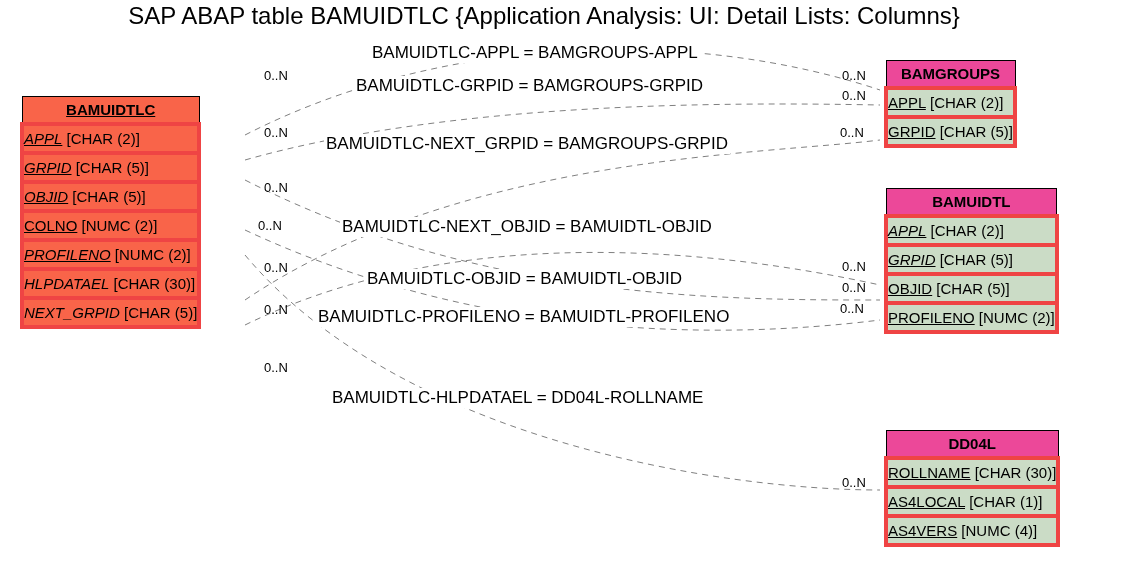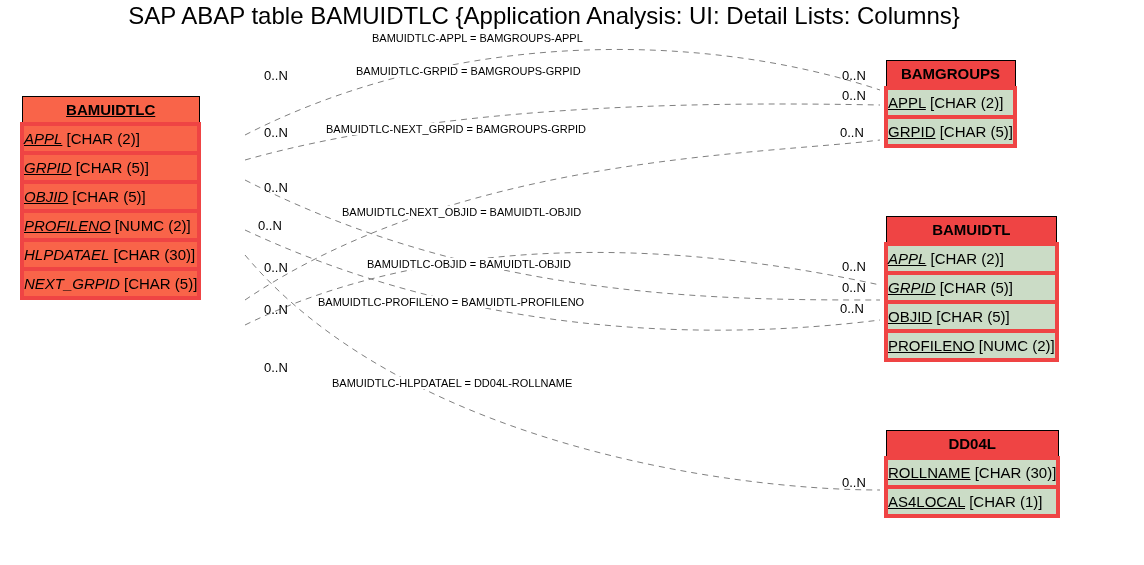--- a/index.html
+++ b/index.html
@@ -34,32 +34,33 @@
     font-weight: bold;
   }
   .tbl td {
     border: 4px solid #ef4444;
     padding: 4px 0;
     text-align: left;
     white-space: nowrap;
   }
   .red th { background: #f96449; text-decoration: underline; }
   .red td { background: #f96449; }
-  .green th { background: #ef4444; }
+  .green th { background: #ec4899; }
   .green td { background: #cbdcc6; }
   .u { text-decoration: underline; }
   .i { font-style: italic; }
   svg { position:absolute; top:0; left:0; }
   .rel-label {
     position:absolute;
-    font-size:11px;
+    font-size:17px;
     font-family: Arial, sans-serif;
     background: #fff;
     padding: 0 2px;
     white-space: nowrap;
+    margin-top: 11px;
   }
   .card-label {
     position:absolute;
     font-size:13px;
     font-family: Arial, sans-serif;
   }
 </style>
 </head>
 <body>
 
@@ -118,20 +119,23 @@
       <tr>
         <td><span class="u i">APPL</span> [CHAR (2)]</td>
       </tr>
       <tr>
         <td><span class="u i">GRPID</span> [CHAR (5)]</td>
       </tr>
       <tr>
         <td><span class="u i">OBJID</span> [CHAR (5)]</td>
       </tr>
       <tr>
+        <td><span class="u">COLNO</span> [NUMC (2)]</td>
+      </tr>
+      <tr>
         <td><span class="u i">PROFILENO</span> [NUMC (2)]</td>
       </tr>
       <tr>
         <td><span class="i">HLPDATAEL</span> [CHAR (30)]</td>
       </tr>
       <tr>
         <td><span class="i">NEXT_GRPID</span> [CHAR (5)]</td>
       </tr>
     </tbody>
 </table>
@@ -145,21 +149,21 @@
     <tbody id="bamgroups-rows">
       <tr>
         <td><span class="u">APPL</span> [CHAR (2)]</td>
       </tr>
       <tr>
         <td><span class="u">GRPID</span> [CHAR (5)]</td>
       </tr>
     </tbody>
 </table>
 
-<table class="tbl green" style="left:884px; top:216px;">
+<table class="tbl green" style="left:884px; top:188px;">
   <tbody>
       <tr>
         <th>BAMUIDTL</th>
       </tr>
   </tbody>
     <tbody id="bamuidtl-rows">
       <tr>
         <td><span class="u i">APPL</span> [CHAR (2)]</td>
       </tr>
       <tr>
@@ -180,14 +184,17 @@
         <th>DD04L</th>
       </tr>
   </tbody>
     <tbody id="dd04l-rows">
       <tr>
         <td><span class="u">ROLLNAME</span> [CHAR (30)]</td>
       </tr>
       <tr>
         <td><span class="u">AS4LOCAL</span> [CHAR (1)]</td>
       </tr>
+      <tr>
+        <td><span class="u">AS4VERS</span> [NUMC (4)]</td>
+      </tr>
     </tbody>
 </table>
 
 </body></html>

